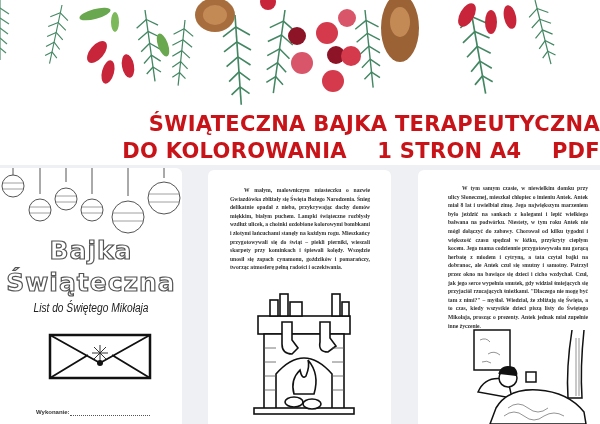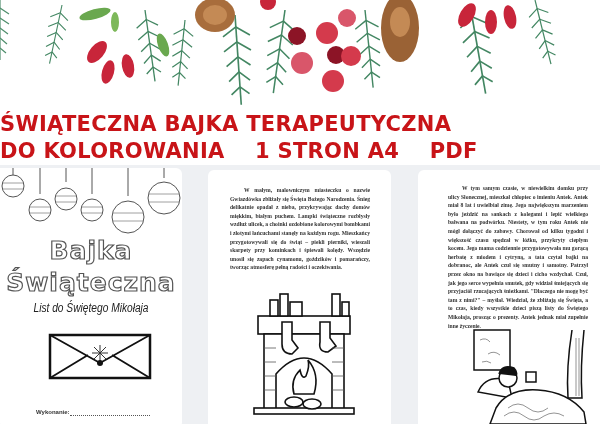--- a/index.html
+++ b/index.html
@@ -1,20 +1,20 @@
 <!DOCTYPE html>
 <html><head>
 <meta charset="utf-8">
 <style>
   * { box-sizing: border-box; margin: 0; padding: 0; }
   html, body { width: 600px; height: 424px; overflow: hidden; background: #ffffff; }
   body { position: relative; font-family: "DejaVu Sans", sans-serif; }
 
   .garland { position: absolute; left: 0; top: 0; width: 600px; height: 115px; }
-  .title { position: absolute; left: 0; width: 600px; text-align: left;
+  .title { position: absolute; left: 0; width: 600px; text-align: right;
            color: #c81418; font-family: "DejaVu Sans", sans-serif; font-weight: bold;
            font-size: 21px; letter-spacing: 0.3px; white-space: pre; }
   .title.l1 { top: 112px; }
   .title.l2 { top: 139px; }
 
   .bg-panel { position: absolute; left: 0; top: 165px; width: 600px; height: 259px; background: #eef0f3; }
   .page { position: absolute; background: #ffffff; border-radius: 6px; overflow: hidden; }
   .page.p1 { left: 0; top: 168px; width: 182px; height: 260px; border-top-left-radius: 0; }
   .page.p2 { left: 208px; top: 170px; width: 183px; height: 260px; }
   .page.p3 { left: 418px; top: 170px; width: 190px; height: 260px; }

